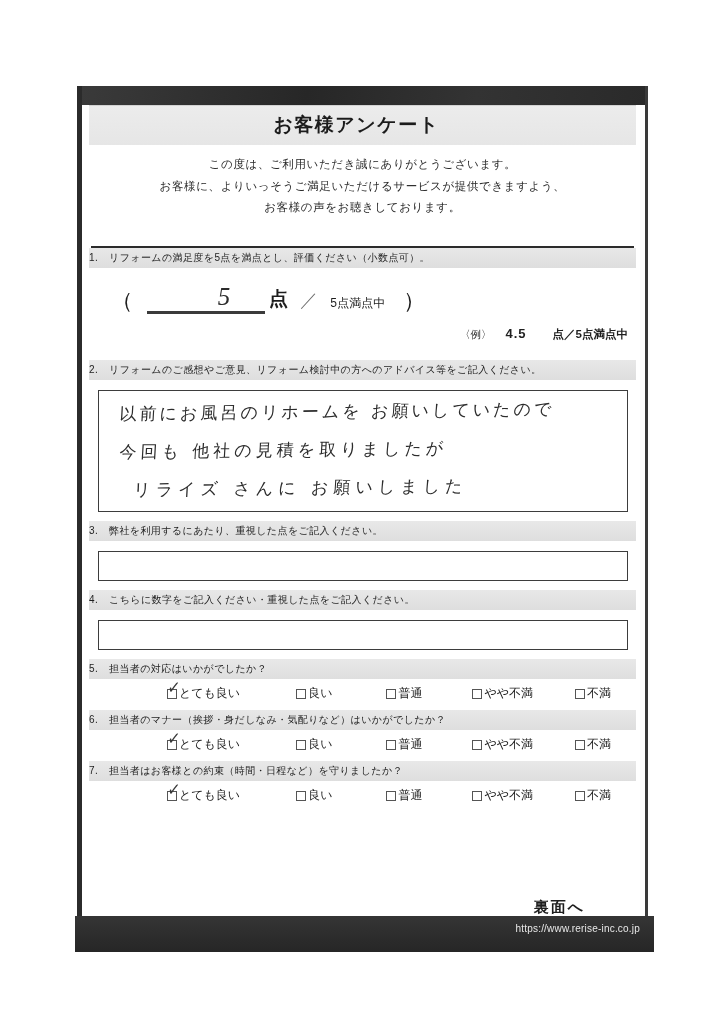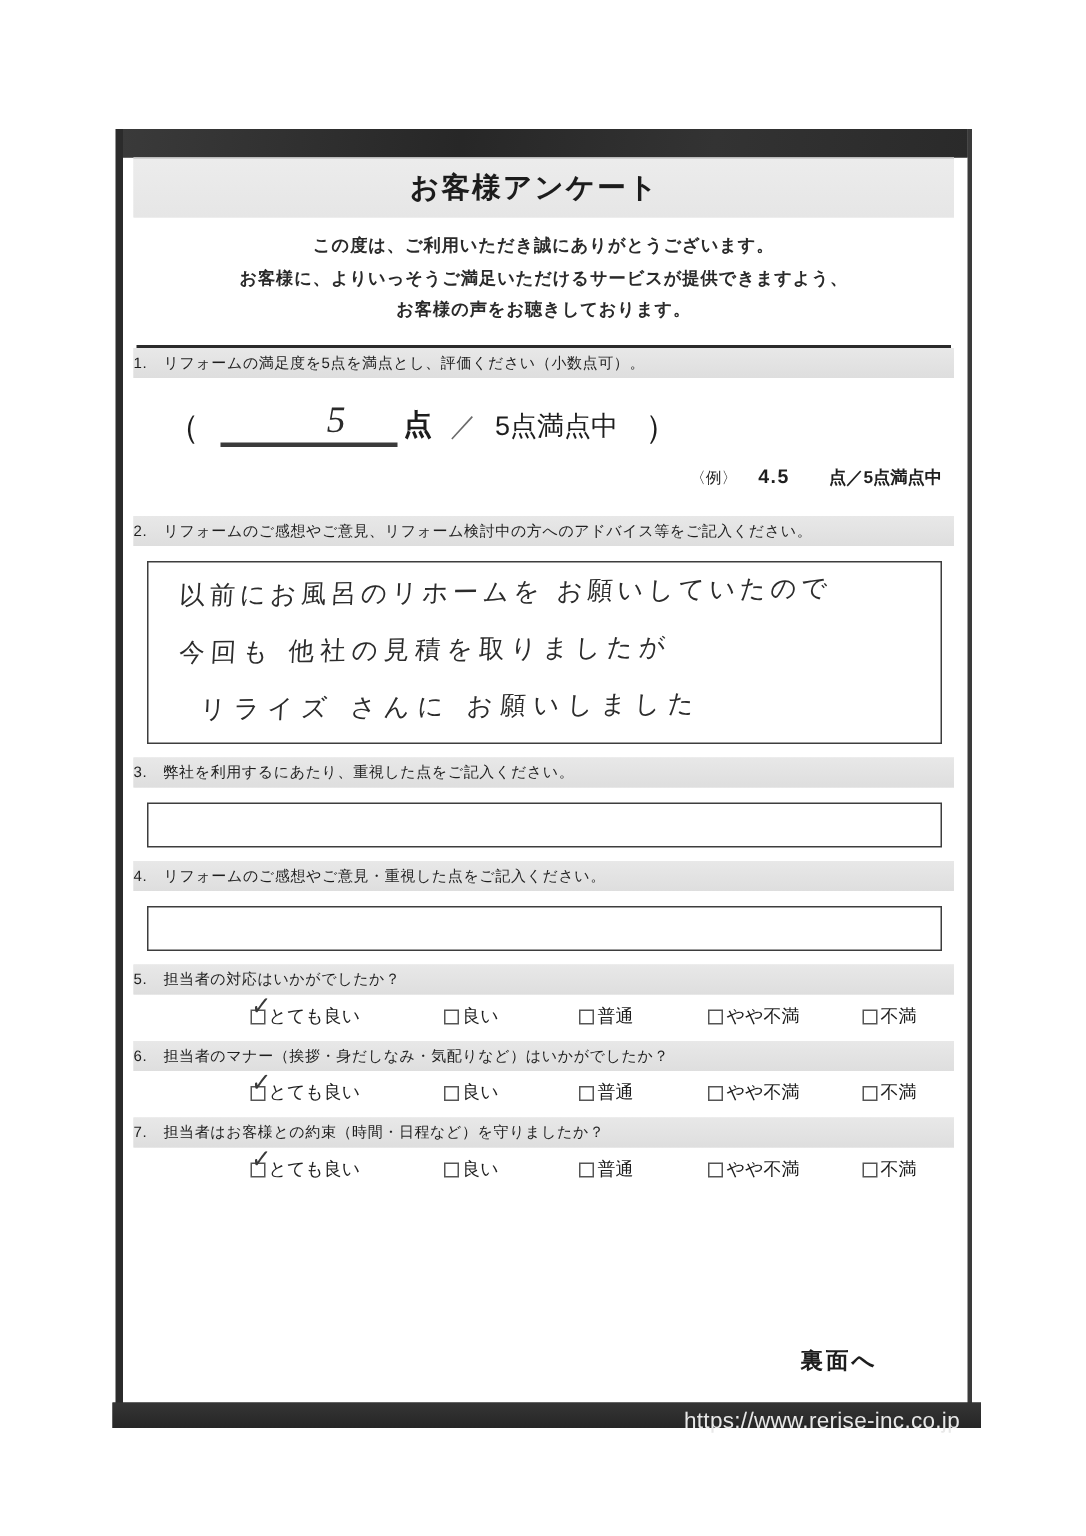--- a/index.html
+++ b/index.html
@@ -53,29 +53,28 @@
     font-size: 19px;
     font-weight: bold;
     letter-spacing: 1.5px;
     color: #1c1c1c;
   }
 
   .intro {
     text-align: center;
     padding: 11px 0 10px 0;
     color: #2a2a2a;
-    font-weight: bold;
   }
   .intro p {
     margin: 0 0 5px 0;
     font-size: 11.5px;
     letter-spacing: 0.6px;
     line-height: 1.45;
   }
-  .intro p:last-child { margin-bottom: 0; }
+  .intro p:last-child { margin-bottom: 16px; }
 
   .rule-thick {
     border-top: 2px solid #2b2b2b;
     margin: 4px 2px 0 2px;
   }
 
   
   .qband {
     background: #e4e4e4;
     background-image: linear-gradient(180deg, #e8e8e8 0%, #dedede 100%);
@@ -115,21 +114,21 @@
     font-family: "Liberation Serif", "DejaVu Serif", serif;
     font-size: 25px;
     font-style: italic;
     color: #2b2b2b;
     position: relative;
     left: 18px;
     top: 1px;
   }
   .ten-bold { font-weight: bold; font-size: 19px; padding-bottom: 2px; }
   .slash { padding: 0 12px 2px 12px; color: #6a6a6a; font-size: 18px; }
-  .max-label { font-size: 18px; padding-bottom: 2px; }
+  .max-label { font-size: 12px; padding-bottom: 2px; font-family: Liberation Mono, monospace; }
   .paren-close { font-size: 22px; line-height: 1; padding-bottom: 2px; padding-left: 18px; }
 
   .hint-row {
     padding-left: 52px;
     margin-top: 7px;
     font-size: 11.5px;
     font-weight: bold;
     color: #242424;
     letter-spacing: 0.3px;
   }
@@ -231,25 +230,25 @@
     width: 80px;
     height: 50px;
   }
   .logo svg { display: block; }
 
   .urlbar {
     position: absolute;
     left: -7px;
     right: -9px;
     bottom: 0;
-    height: 17px;
+    height: 36px;
     background: #2c2c2c;
     background-image: linear-gradient(180deg, #353535 0%, #262626 100%);
     color: #e8e8e8;
-    font-size: 15px;
+    font-size: 10px;
     text-align: right;
     line-height: 26px;
     padding-right: 14px;
     box-sizing: border-box;
     letter-spacing: 0.2px;
   }
 </style>
 </head>
 <body>
 
@@ -301,21 +300,21 @@
         <div>リライズ さんに お願いしました</div>
       </div>
     </div>
 
     <div class="qband">
       <span class="qnum">3.</span><span>弊社を利用するにあたり、重視した点をご記入ください。</span>
     </div>
     <div class="ansbox short"></div>
 
     <div class="qband">
-      <span class="qnum">4.</span><span>リフォームのご感想やご意見・重視した点をご記入ください。</span>
+      <span class="qnum">4.</span><span>こちらに数字をご記入ください・重視した点をご記入ください。</span>
     </div>
     <div class="ansbox short"></div>
 
     <div class="qband">
       <span class="qnum">5.</span><span>担当者の対応はいかがでしたか？</span>
     </div>
     <div class="choices">
       <span class="choice">
         <span class="box"></span>
         <span class="tick">✓</span>

